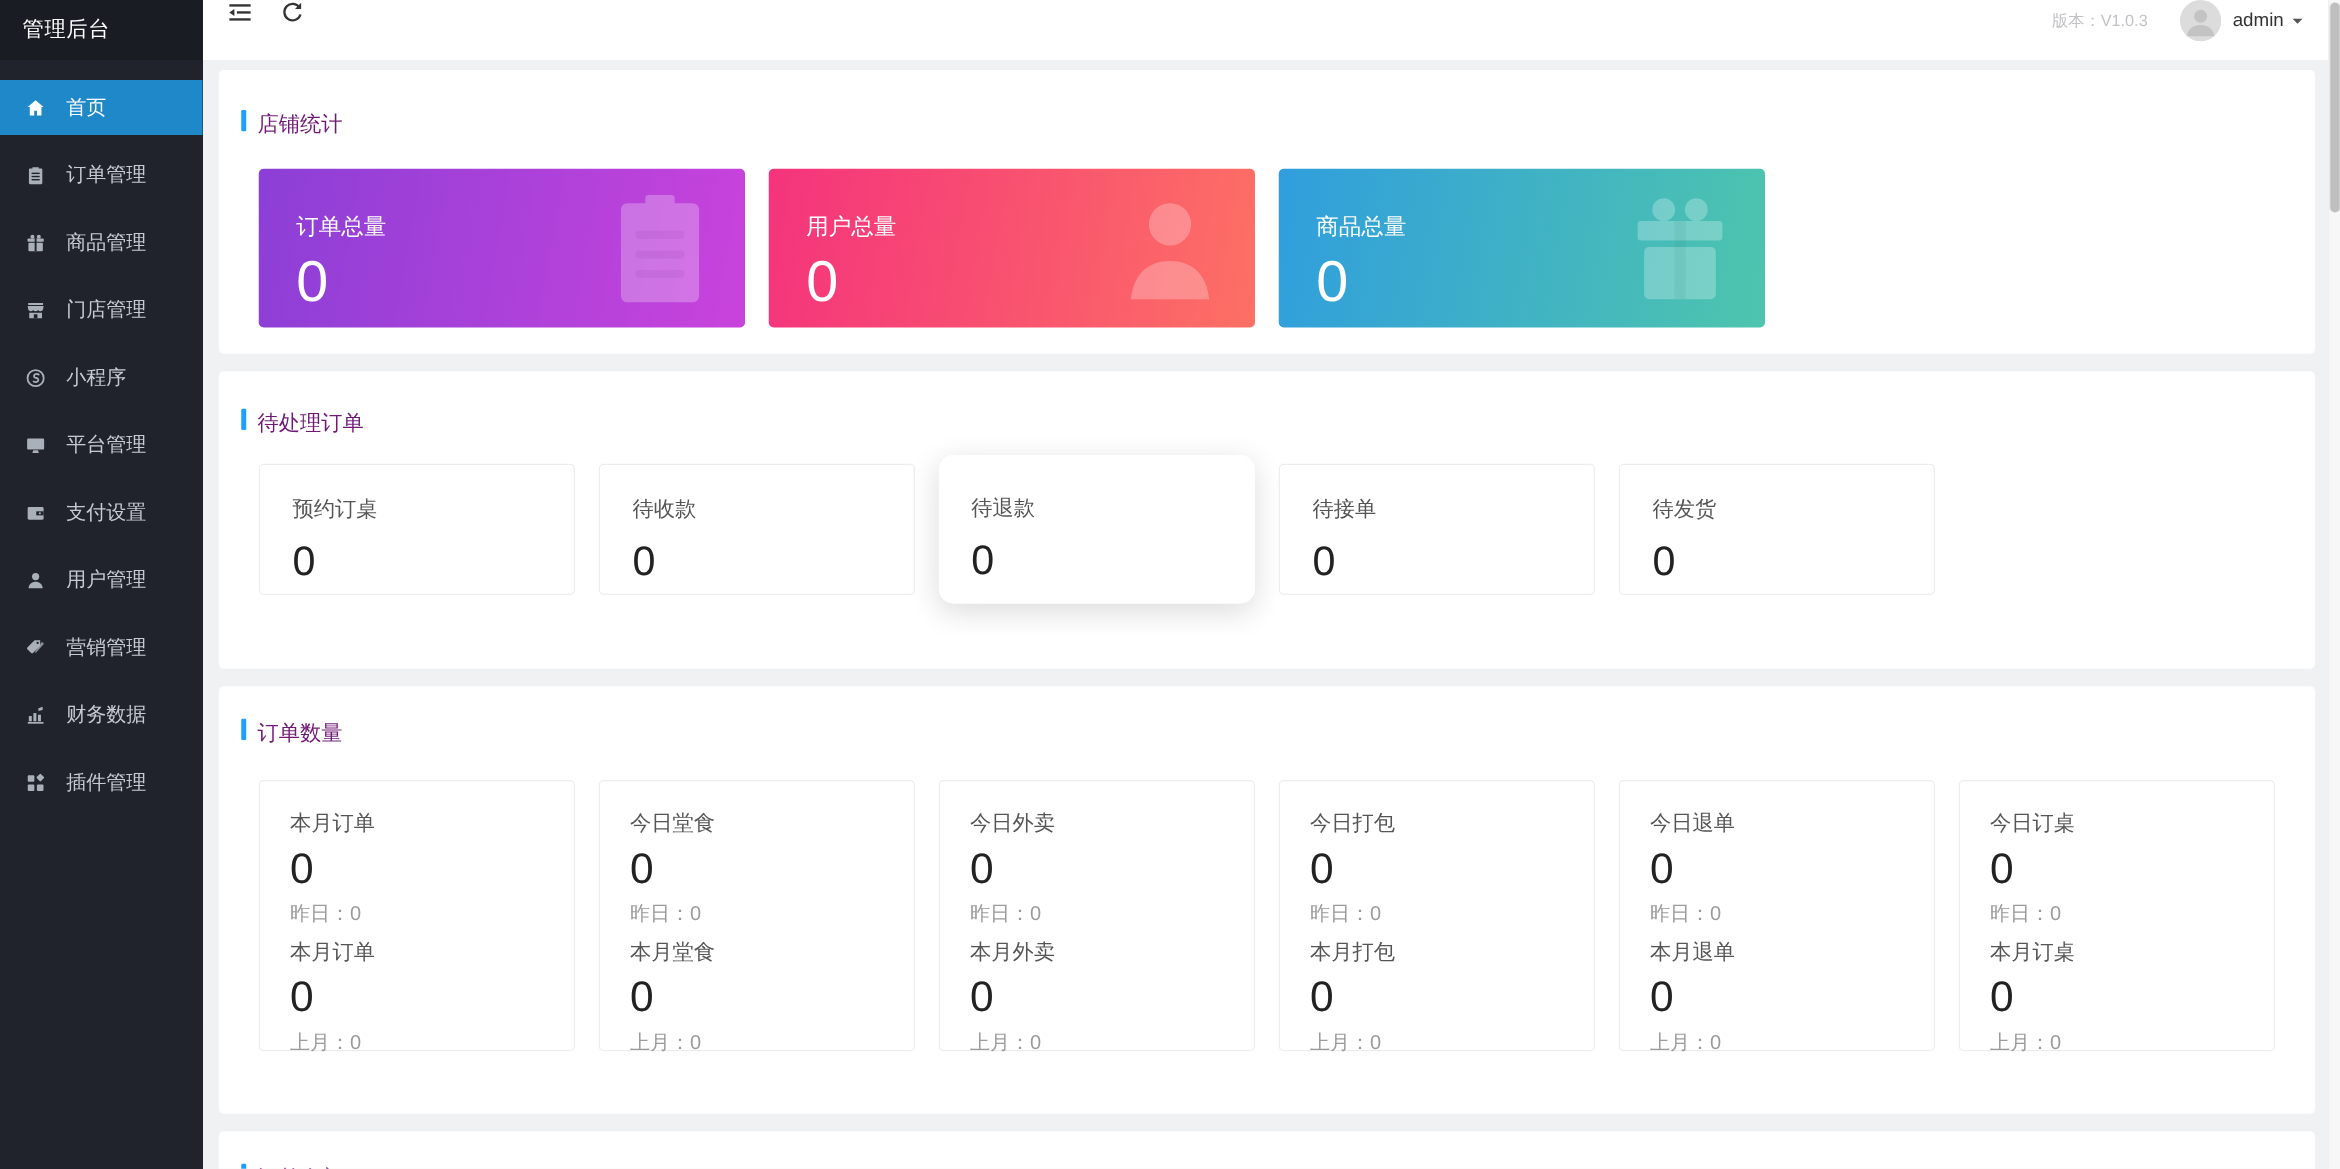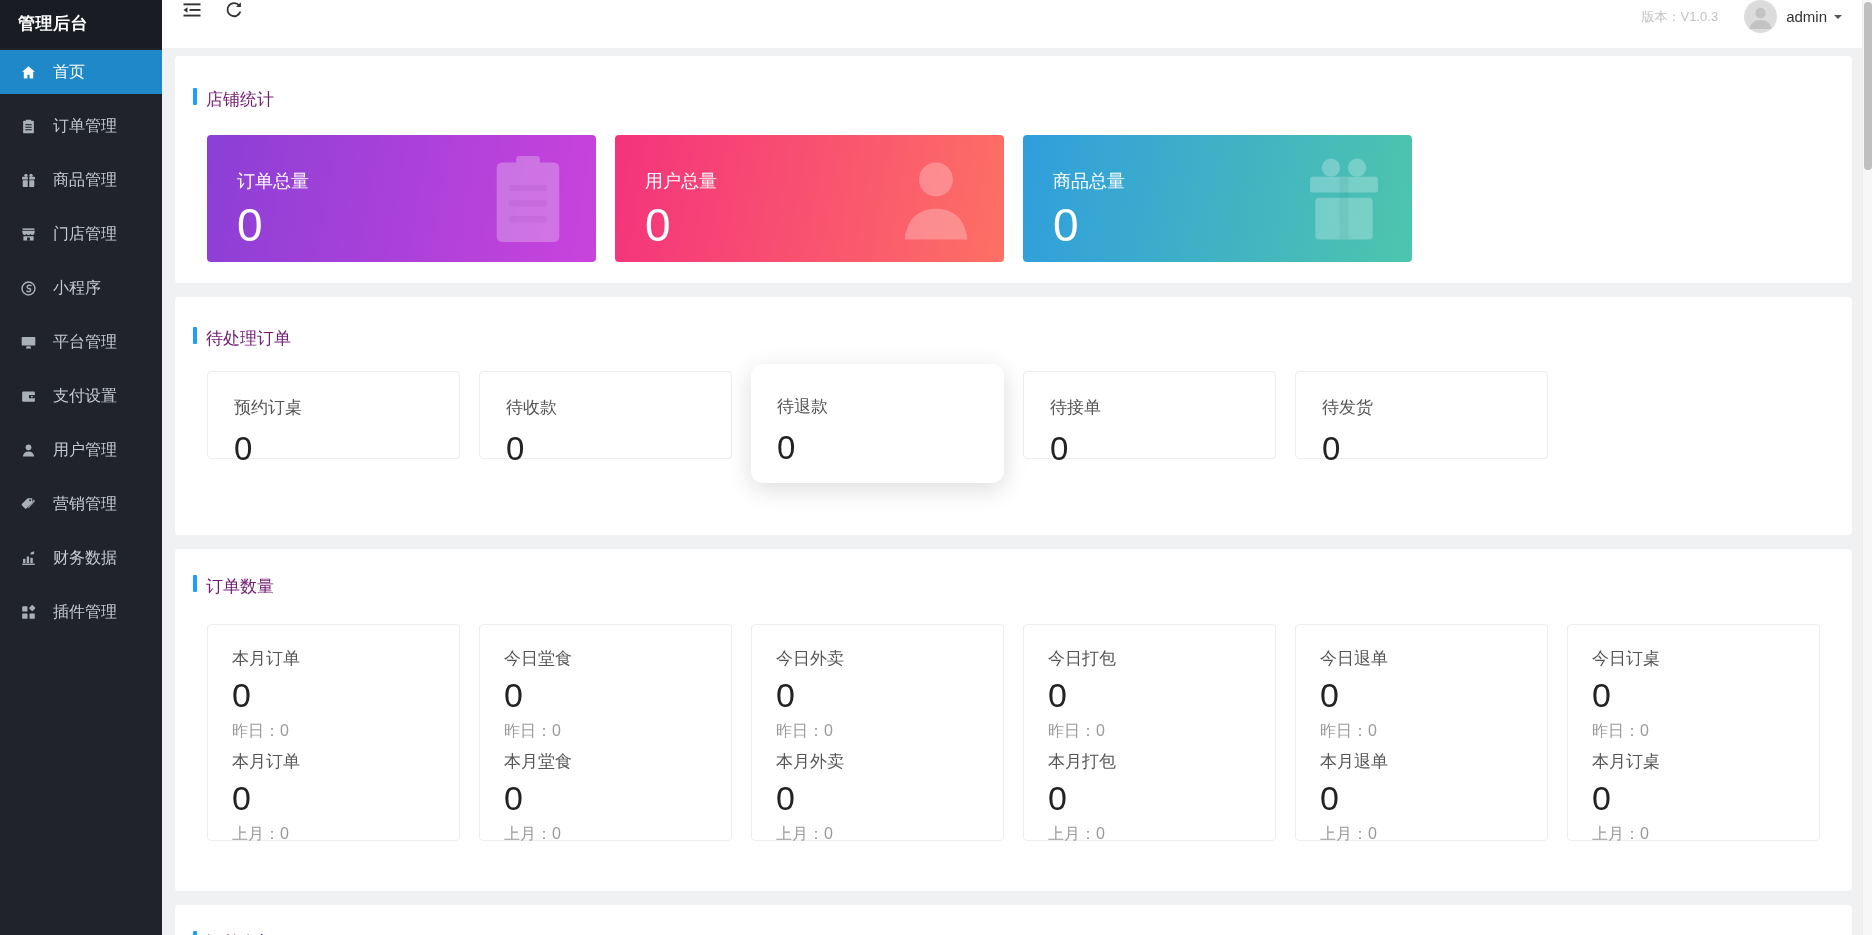--- a/index.html
+++ b/index.html
@@ -1,22 +1,22 @@
 <!DOCTYPE html>
 <html><head>
 <meta charset="utf-8">
 <style>
   *{margin:0;padding:0;box-sizing:border-box}
   html,body{width:1872px;height:935px;overflow:hidden}
   body{background:#f0f1f2;font-family:"Liberation Sans","DejaVu Sans",sans-serif;color:#333}
 
   
   .sidebar{position:fixed;left:0;top:0;width:162px;height:100%;background:#20232b;z-index:10}
-  .logo{height:48px;line-height:48px;padding-left:18px;color:#fff;font-size:17px;font-weight:bold;background:#191c22;letter-spacing:.5px}
-  .menu{margin-top:2px}
+  .logo{height:48px;line-height:48px;padding-left:18px;color:#fff;font-size:17px;font-weight:normal;background:#191c22;letter-spacing:.5px}
+  .menu{margin-top:16px}
   .menu-item{display:flex;align-items:center;height:44px;margin-bottom:10px;padding-left:20px;color:#c6cbd2;font-size:16px;cursor:pointer}
   .menu-item svg{width:17px;height:17px;color:#a9b0ba;flex:none}
   .menu-item .lbl{margin-left:16px;white-space:nowrap}
   .menu-item.active{background:#1e88c9;color:#fff}
   .menu-item.active svg{color:#fff}
 
   
   .topbar{position:fixed;left:162px;top:0;right:0;height:48px;background:#fff;display:flex;align-items:flex-start;padding:0 30px 0 20px;z-index:9}
   .tool{width:20px;height:20px;margin-right:22px;cursor:pointer;color:#333}
   .topbar-right{margin-left:auto;display:flex;align-items:center}
@@ -37,21 +37,21 @@
   .gcard .glbl{font-size:18px}
   .gcard .gval{font-size:46px;line-height:1.15;margin-top:6px;font-weight:400}
   .gcard .bigicon{position:absolute;right:28px;top:50%;transform:translateY(-50%);width:80px;height:86px;opacity:.26;color:#fff}
   .g1{background:linear-gradient(100deg,#8b3fd6,#c943dc)}
   .g2{background:linear-gradient(100deg,#f4337c,#fd7064)}
   .g3{background:linear-gradient(100deg,#f0a32a,#f5d018)}
   .g4{background:linear-gradient(100deg,#309edd,#4ec5ad)}
 
   .p2{padding:30px 0 52px}
   .cards2{display:grid;grid-template-columns:repeat(6,1fr);gap:19px;margin:21px 32px 0}
-  .wcard{height:88px;border:1px solid #ededed;border-radius:4px;padding:24px 26px 0;background:#fff;cursor:pointer}
+  .wcard{height:105px;border:1px solid #ededed;border-radius:4px;padding:24px 26px 0;background:#fff;cursor:pointer}
   .wcard .lbl{font-size:17px;color:#555}
   .wcard .val{font-size:33px;color:#222;margin-top:11px;font-weight:400}
   .wcard.elevated{height:119px;margin-top:-7px;border:none;border-radius:12px;box-shadow:0 6px 24px rgba(0,0,0,.14);padding-top:31px}
 
   .p3{padding:26px 0 50px}
   .cards3{display:grid;grid-template-columns:repeat(6,1fr);gap:19px;margin:26px 32px 0}
   .ncard{height:217px;border:1px solid #ededed;border-radius:4px;padding:22px 24px 0;background:#fff}
   .ncard .lbl{font-size:17px;color:#555}
   .ncard .val{font-size:34px;line-height:40px;color:#222;margin-top:5px;font-weight:400}
   .ncard .sub{font-size:16px;color:#9a9a9a;margin-top:6px}

